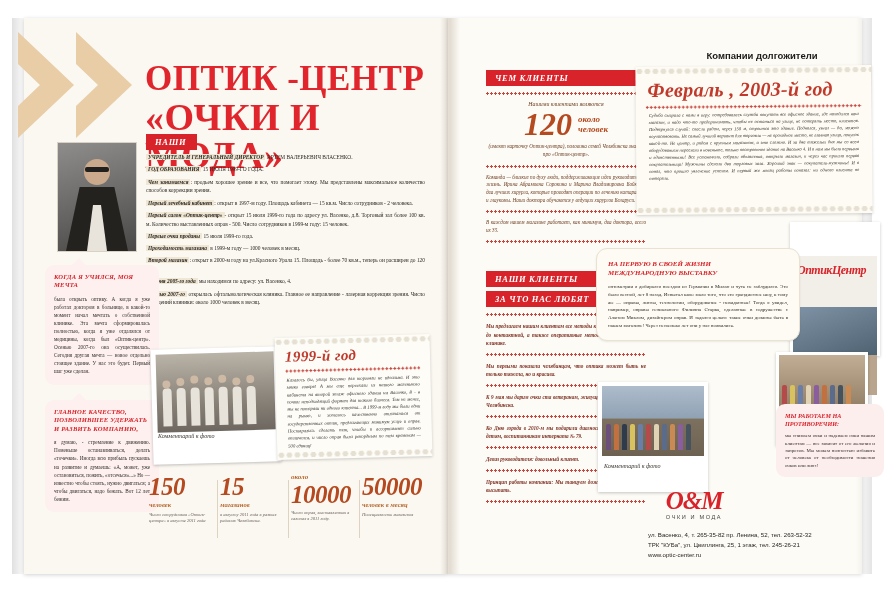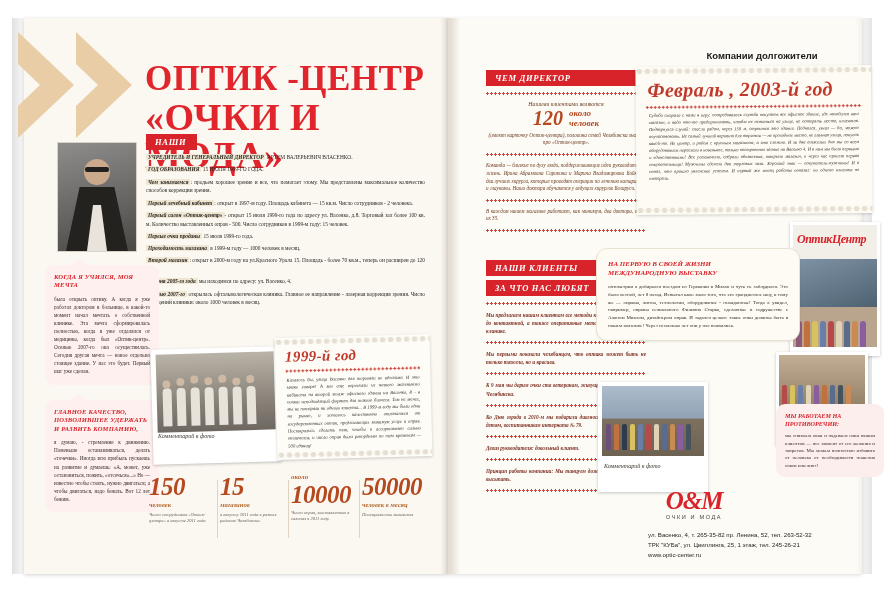--- a/index.html
+++ b/index.html
@@ -188,21 +188,21 @@
     height:3px;margin:6px 0;
     background-image:radial-gradient(circle at 1.5px 1.5px,#c9473e 1.1px,transparent 1.2px);
     background-size:4px 3px;
   }
   .mid-lead{
     font-style:italic;font-size:5.8px;color:#6b3b1f;text-align:center;margin:5px 0 0 0;
   }
   .big120{
     display:flex;align-items:center;justify-content:center;gap:6px;margin:1px 0 3px 0;
   }
-  .big120 .n{color:#b5491f;font-style:italic;font-weight:700;font-size:20px;line-height:1;}
+  .big120 .n{color:#b5491f;font-style:italic;font-weight:700;font-size:32px;line-height:1;}
   .big120 .u{color:#b5491f;font-style:italic;font-weight:700;font-size:9px;line-height:1.15;text-align:left;}
   .mid-sub{
     font-style:italic;font-size:5.2px;line-height:1.5;color:#6b3b1f;text-align:center;margin:0;
   }
   .mid-p{
     font-style:italic;font-size:5.1px;line-height:1.5;color:#6b3b1f;margin:0;text-align:justify;
   }
   .mid-p2{
     font-style:italic;font-weight:700;font-size:5.2px;line-height:1.55;
     color:#7d2f22;margin:0;text-align:justify;
@@ -225,21 +225,21 @@
   .clipping-feb p{
     margin:0;padding:0 13px;font-style:italic;font-size:4.6px;
     line-height:1.52;color:#3a352e;text-align:justify;
   }
 
   .storefront{
     position:absolute;left:790px;top:222px;width:84px;height:128px;
     background:#fff;padding:3px;box-shadow:0 1px 3px rgba(0,0,0,.22);
   }
   .storefront .sign{
-    height:34px;background:#f2efe8;position:relative;overflow:hidden;
+    height:51px;background:#f2efe8;position:relative;overflow:hidden;margin-top:31px;
   }
   .storefront .sign .txt{
     position:absolute;left:4px;top:7px;color:#d8232a;
     font-weight:700;font-size:12px;font-style:italic;letter-spacing:-.5px;
   }
   .storefront .glass{
     height:48px;background:linear-gradient(160deg,#7f93a6,#4f6272);
   }
   .storefront .crowd{
     height:40px;background:#b9a58d;position:relative;overflow:hidden;
@@ -415,21 +415,21 @@
         <span class="desc">Число оправ, выставленных в салонах в 2011 году.</span>
       </div>
       <div class="stat">
         <span class="num">50000</span>
         <span class="unit">человек в месяц</span>
         <span class="desc">Посещаемость магазинов</span>
       </div>
     </div>
 
   <div class="midcol">
-    <div class="tag-red tag-block">ЧЕМ ДИРЕКТОР</div>
+    <div class="tag-red tag-block">ЧЕМ КЛИЕНТЫ</div>
     <div class="rule-dot"></div>
     <p class="mid-lead">Нашими клиентами являются</p>
     <div class="big120">
       <span class="n">120</span>
       <span class="u">
         <span>около</span><br>
         <span>человек</span>
       </span>
     </div>
     <p class="mid-sub">(имеют карточку Оптик-центра), половина семей Челябинска знают про «Оптик-центр».</p>

